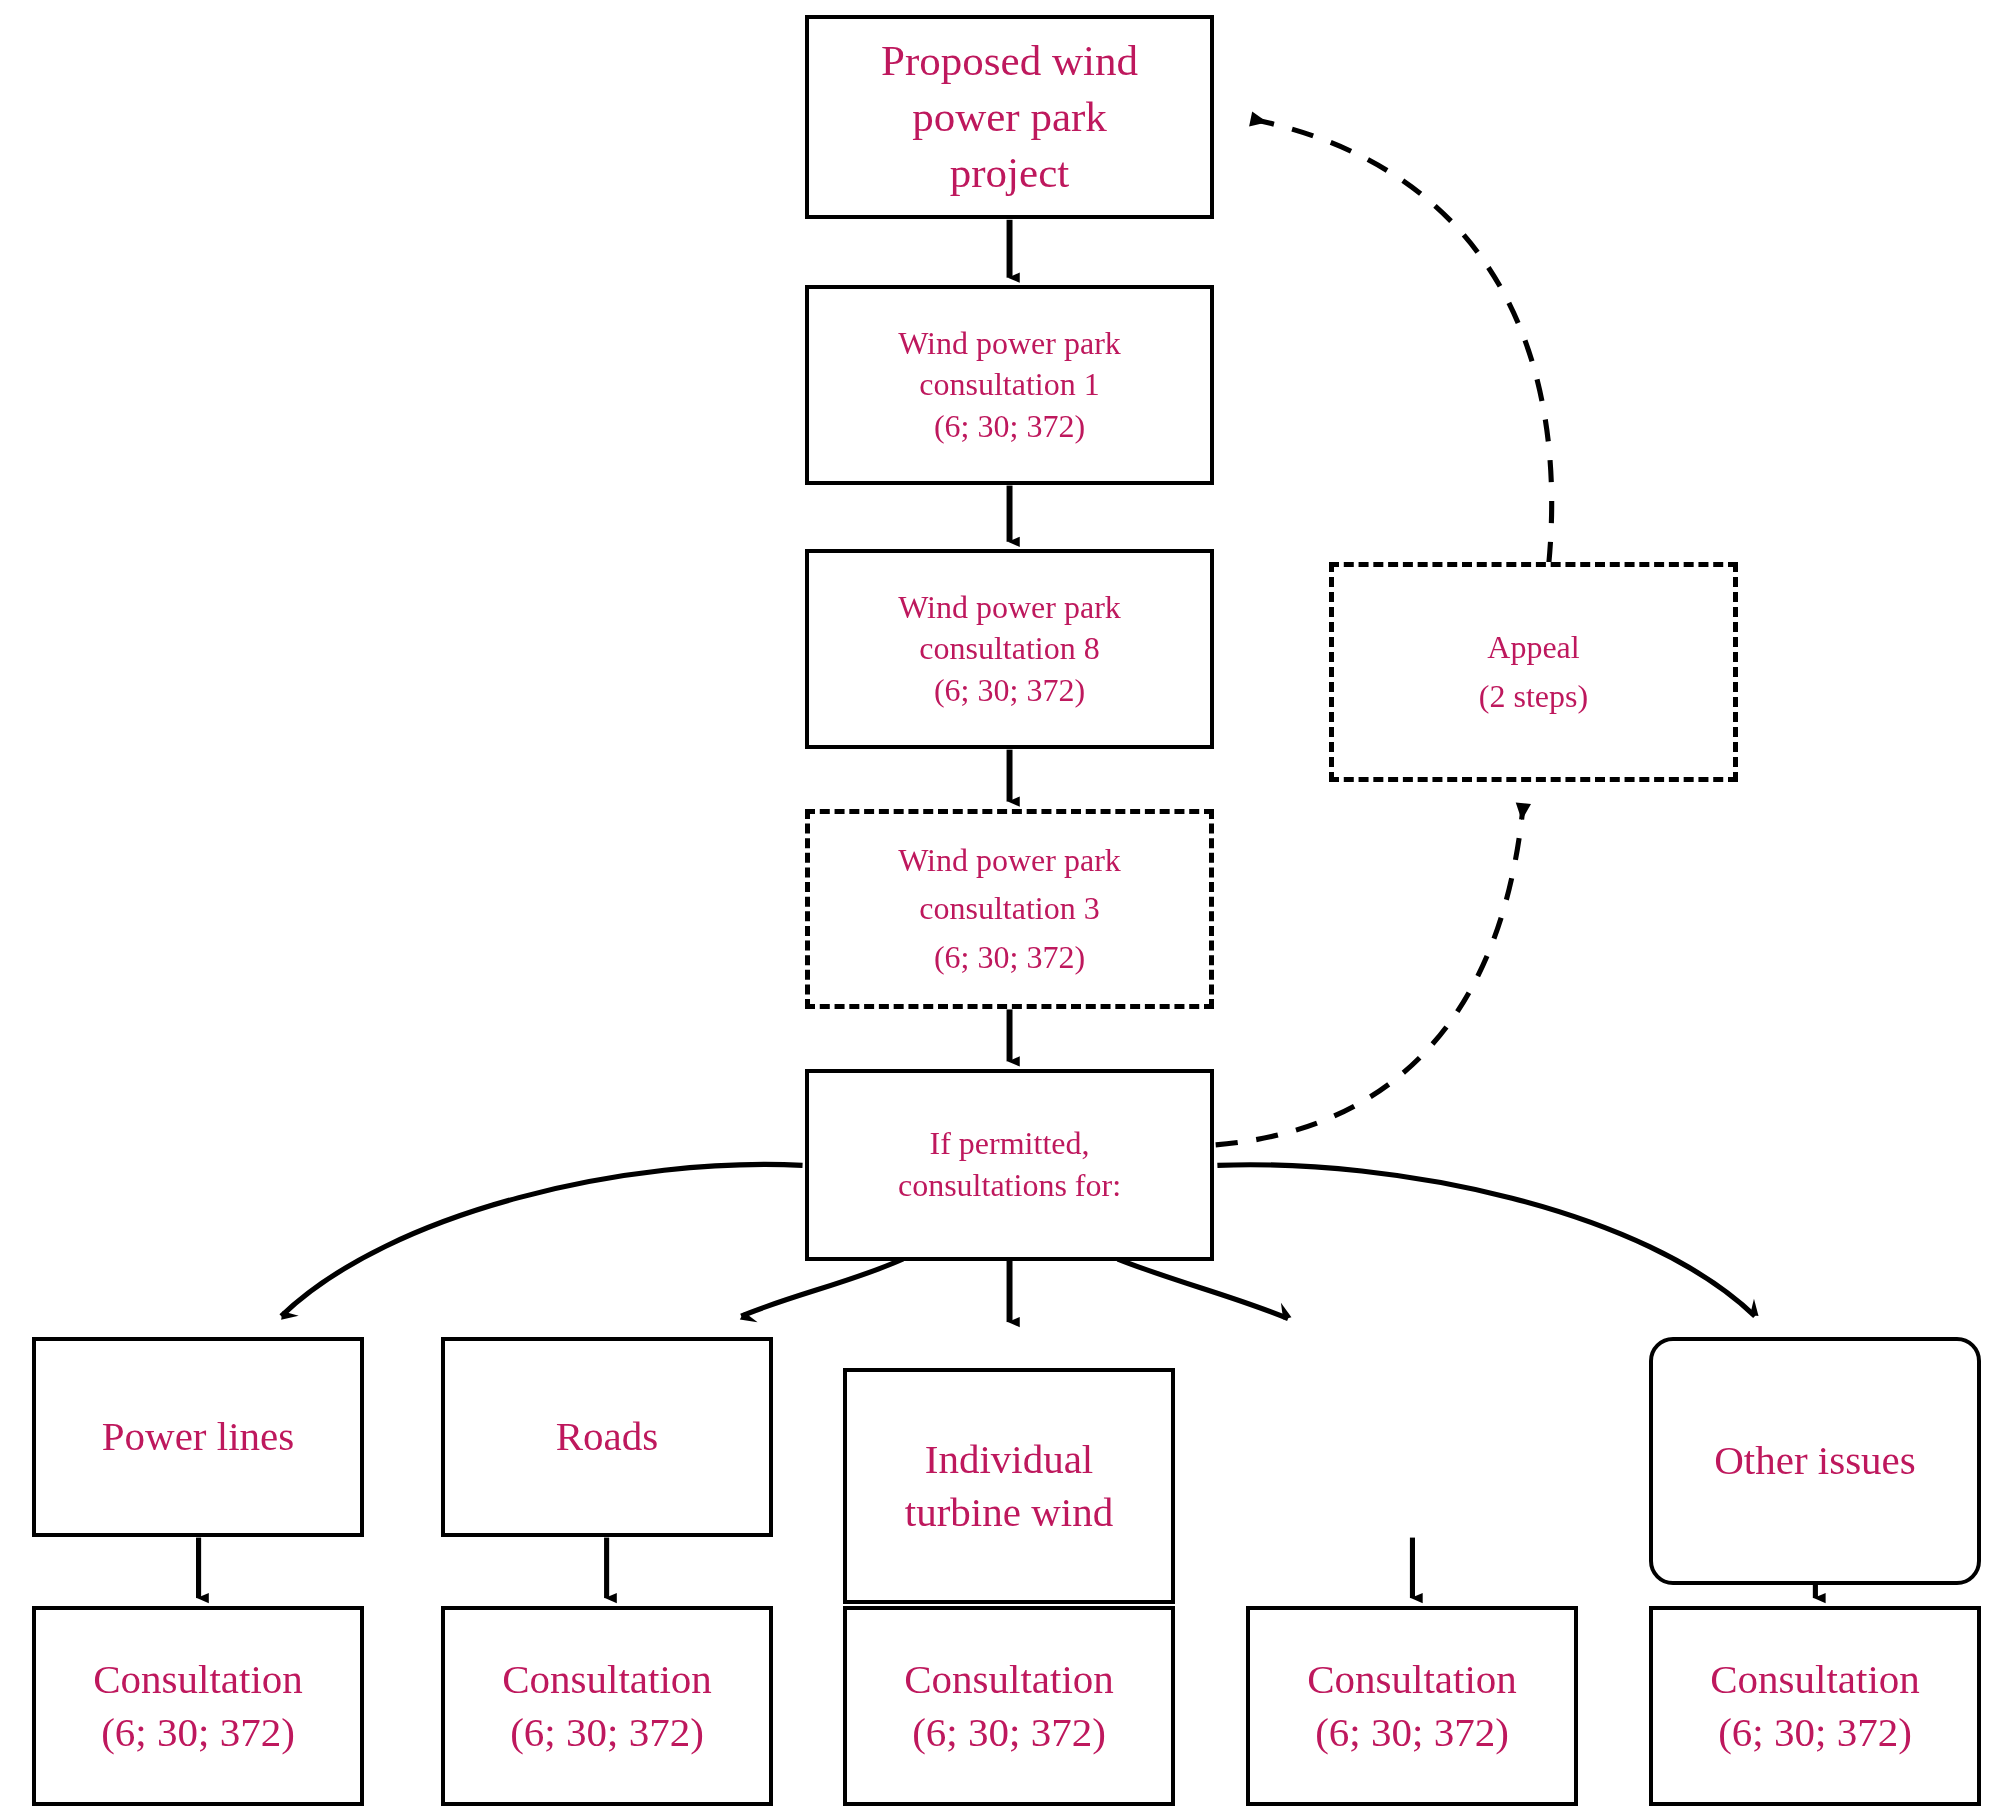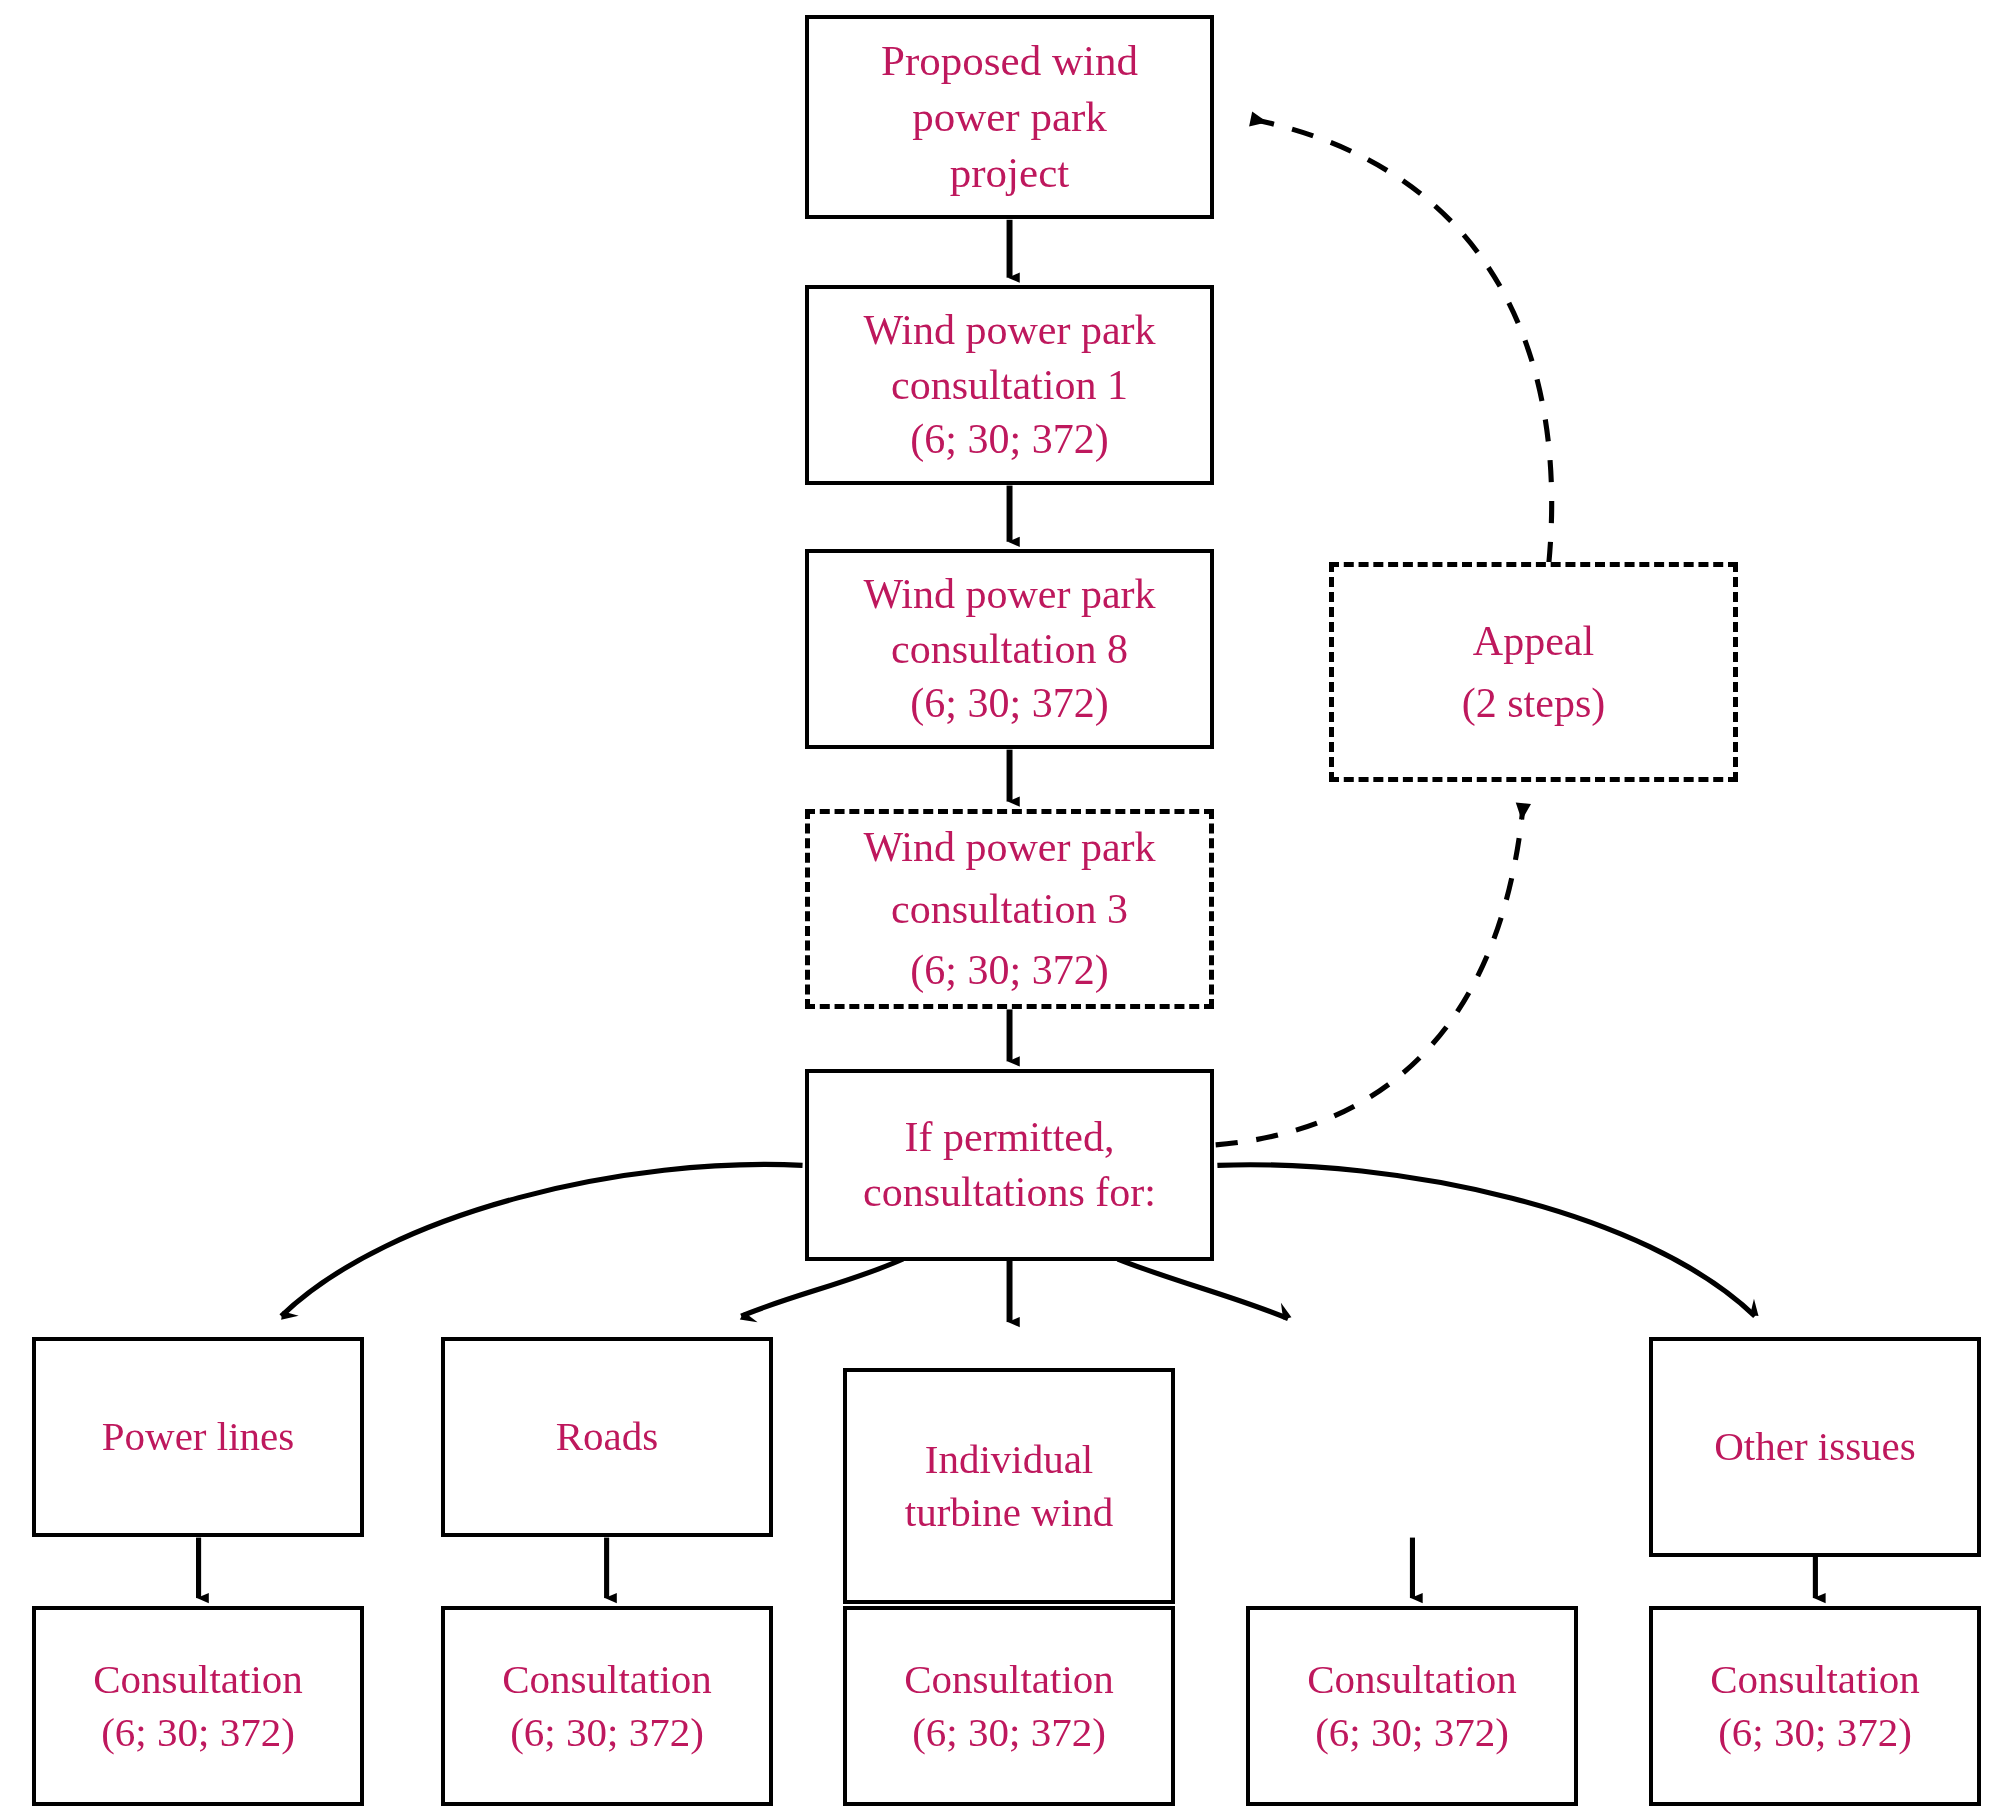--- a/index.html
+++ b/index.html
@@ -44,21 +44,21 @@
     border: 5.1px dashed #000000;
     gap: 7px;
   }
   .node .line {
     display: block;
     line-height: 1.30;
     white-space: nowrap;
   }
   
   .fs-big   { font-size: 43px; }
-  .fs-mid   { font-size: 42px; }
+  .fs-mid   { font-size: 32px; }
   .fs-small { font-size: 41px; }
 </style>
 </head>
 <body>
 
 <div id="canvas">
 
   <svg class="wires" viewBox="0 0 2357 2133" xmlns="http://www.w3.org/2000/svg">
     <defs>
       <marker id="arrowDown" markerWidth="16" markerHeight="16" refX="8" refY="13" orient="auto" markerUnits="userSpaceOnUse">
@@ -163,21 +163,21 @@
   <div class="node solid" style="left:441px; top:1337px; width:332px; height:200px;">
     <span class="line fs-small">Roads</span>
   </div>
   <div class="node solid" style="left:32px; top:1337px; width:332px; height:200px;">
     <span class="line fs-small">Power lines</span>
   </div>
   <div class="node solid" style="left:843px; top:1368px; width:332px; height:236px;">
     <span class="line fs-small">Individual</span>
     <span class="line fs-small">turbine wind</span>
   </div>
-  <div class="node solid" style="left:1649px; top:1337px; width:332px; height:220px;">
+  <div class="node solid" style="left:1649px; top:1337px; width:332px; height:248px;border-radius:24px;">
     <span class="line fs-small">Other issues</span>
   </div>
 
   <div class="node solid" style="left:32px; top:1606px; width:332px; height:200px;">
     <span class="line fs-small">Consultation</span>
     <span class="line fs-small">(6; 30; 372)</span>
   </div>
   <div class="node solid" style="left:441px; top:1606px; width:332px; height:200px;">
     <span class="line fs-small">Consultation</span>
     <span class="line fs-small">(6; 30; 372)</span>

